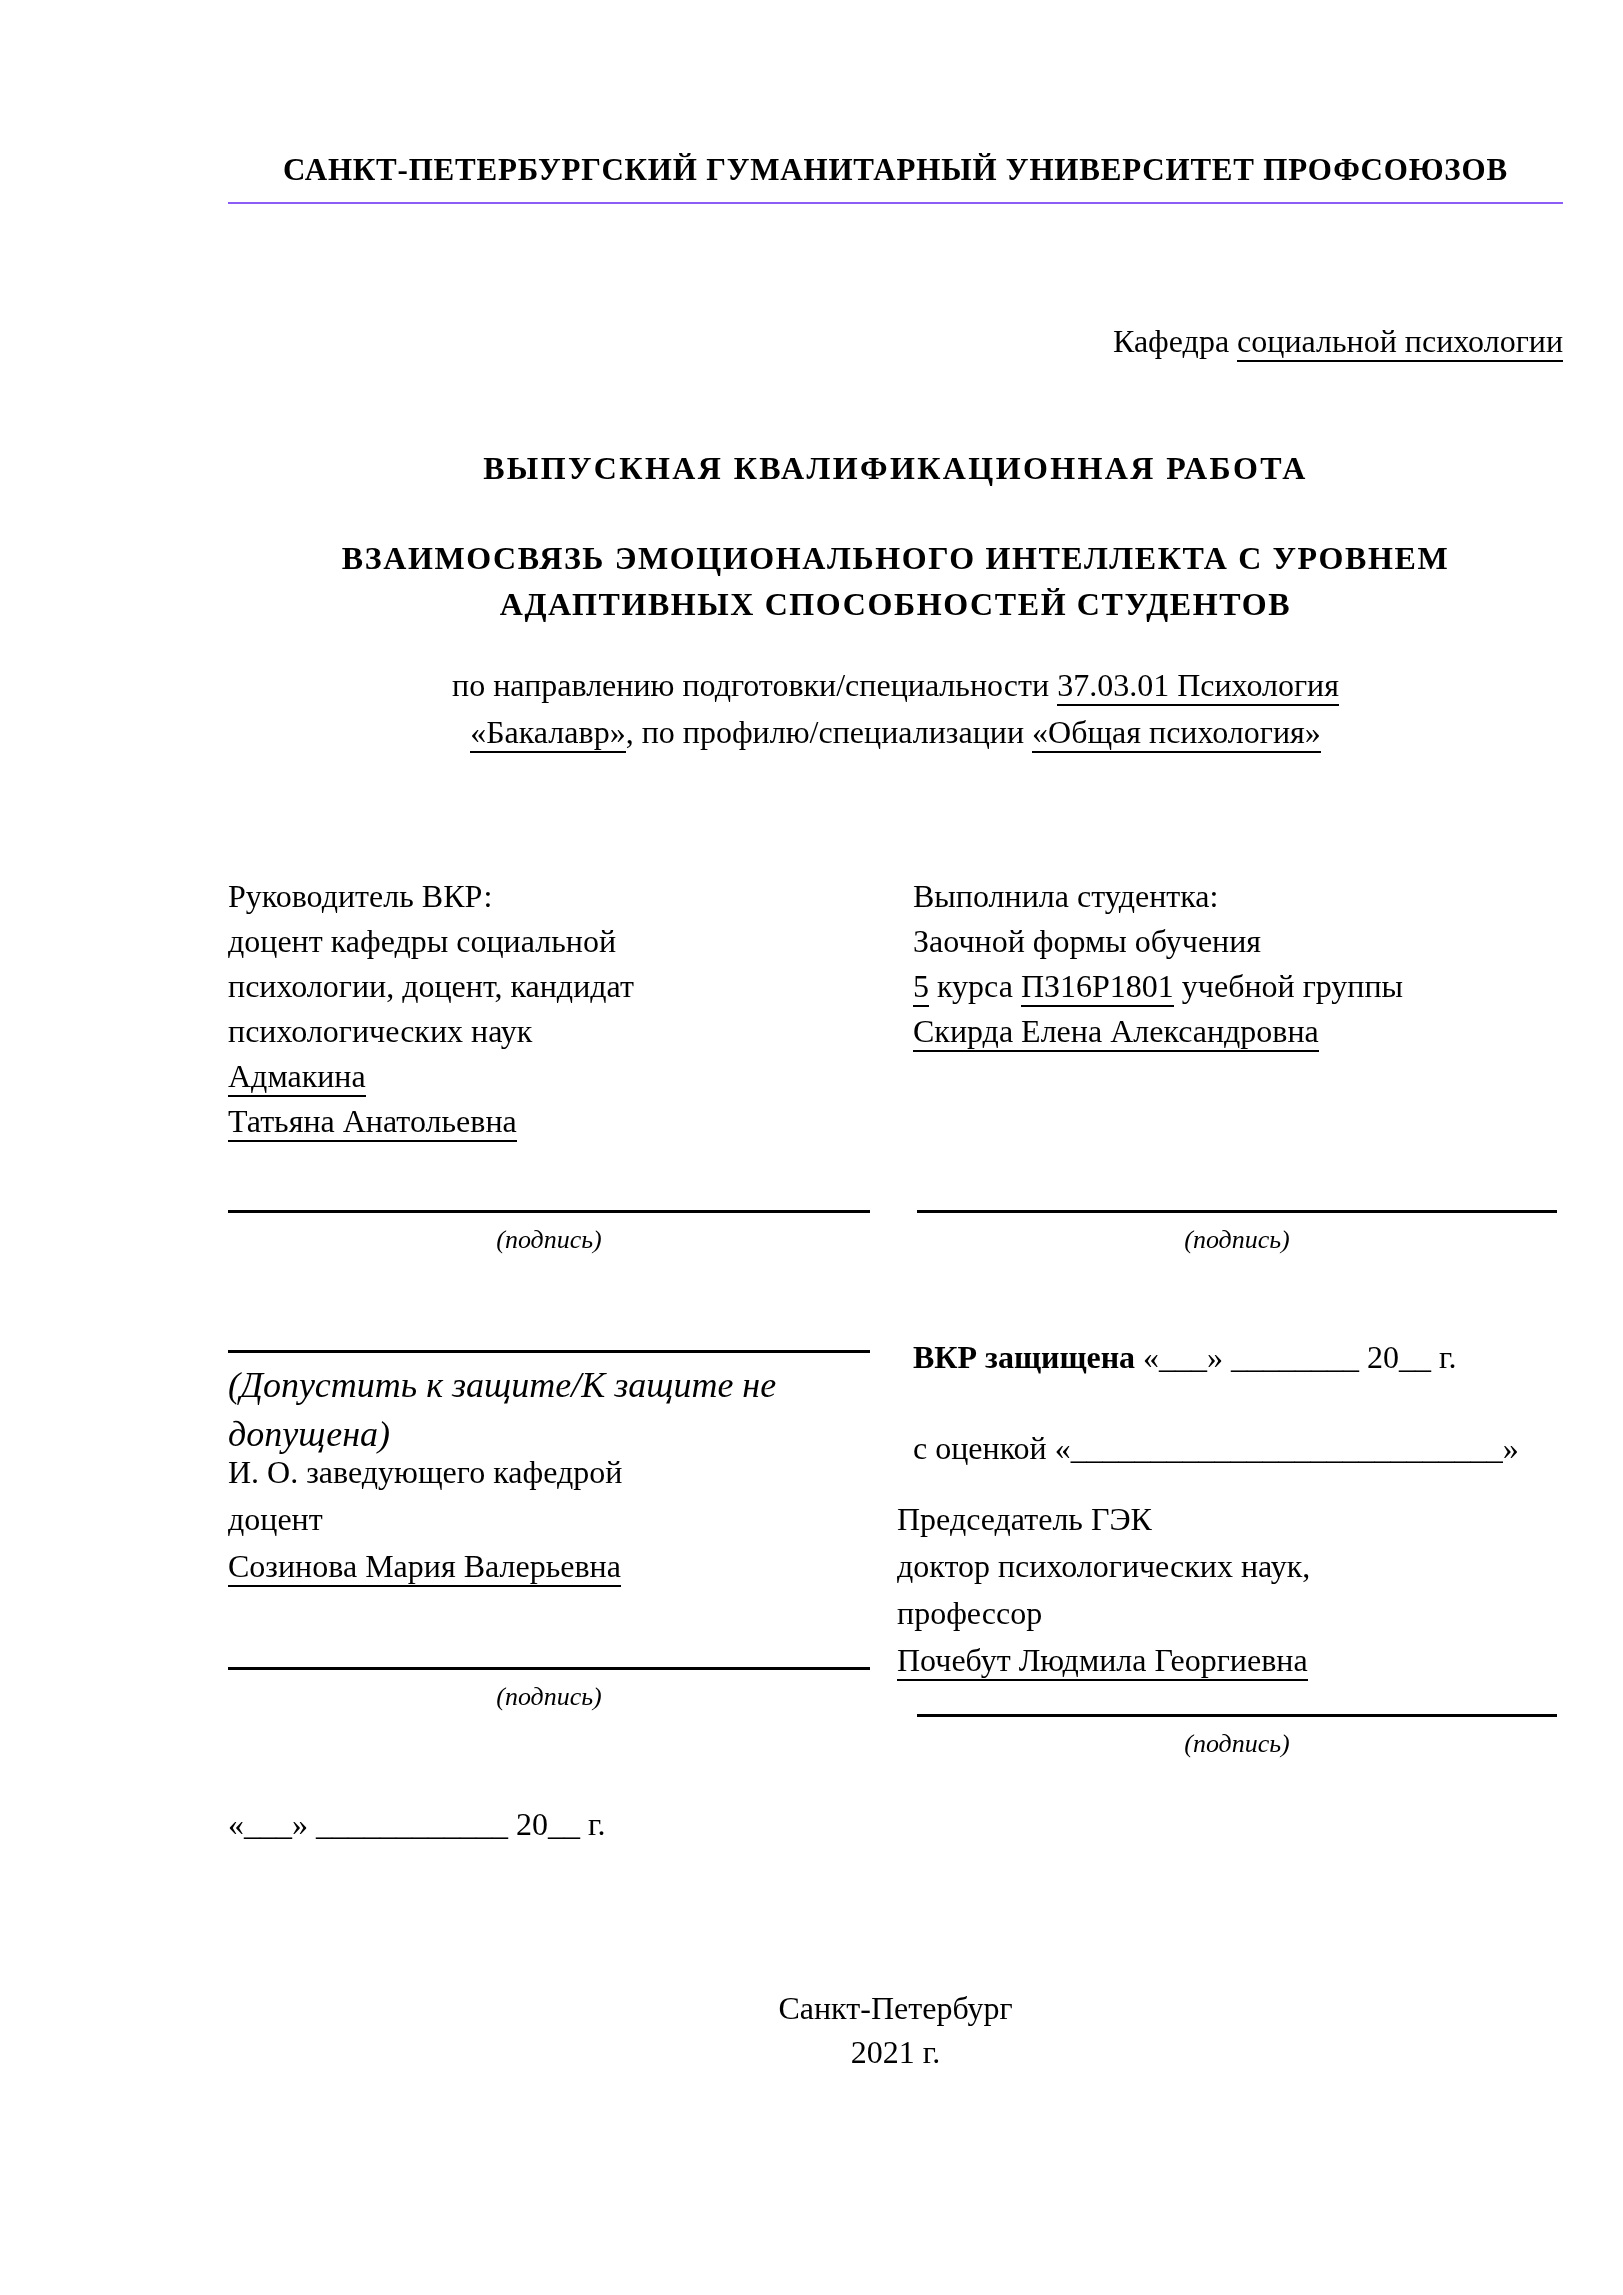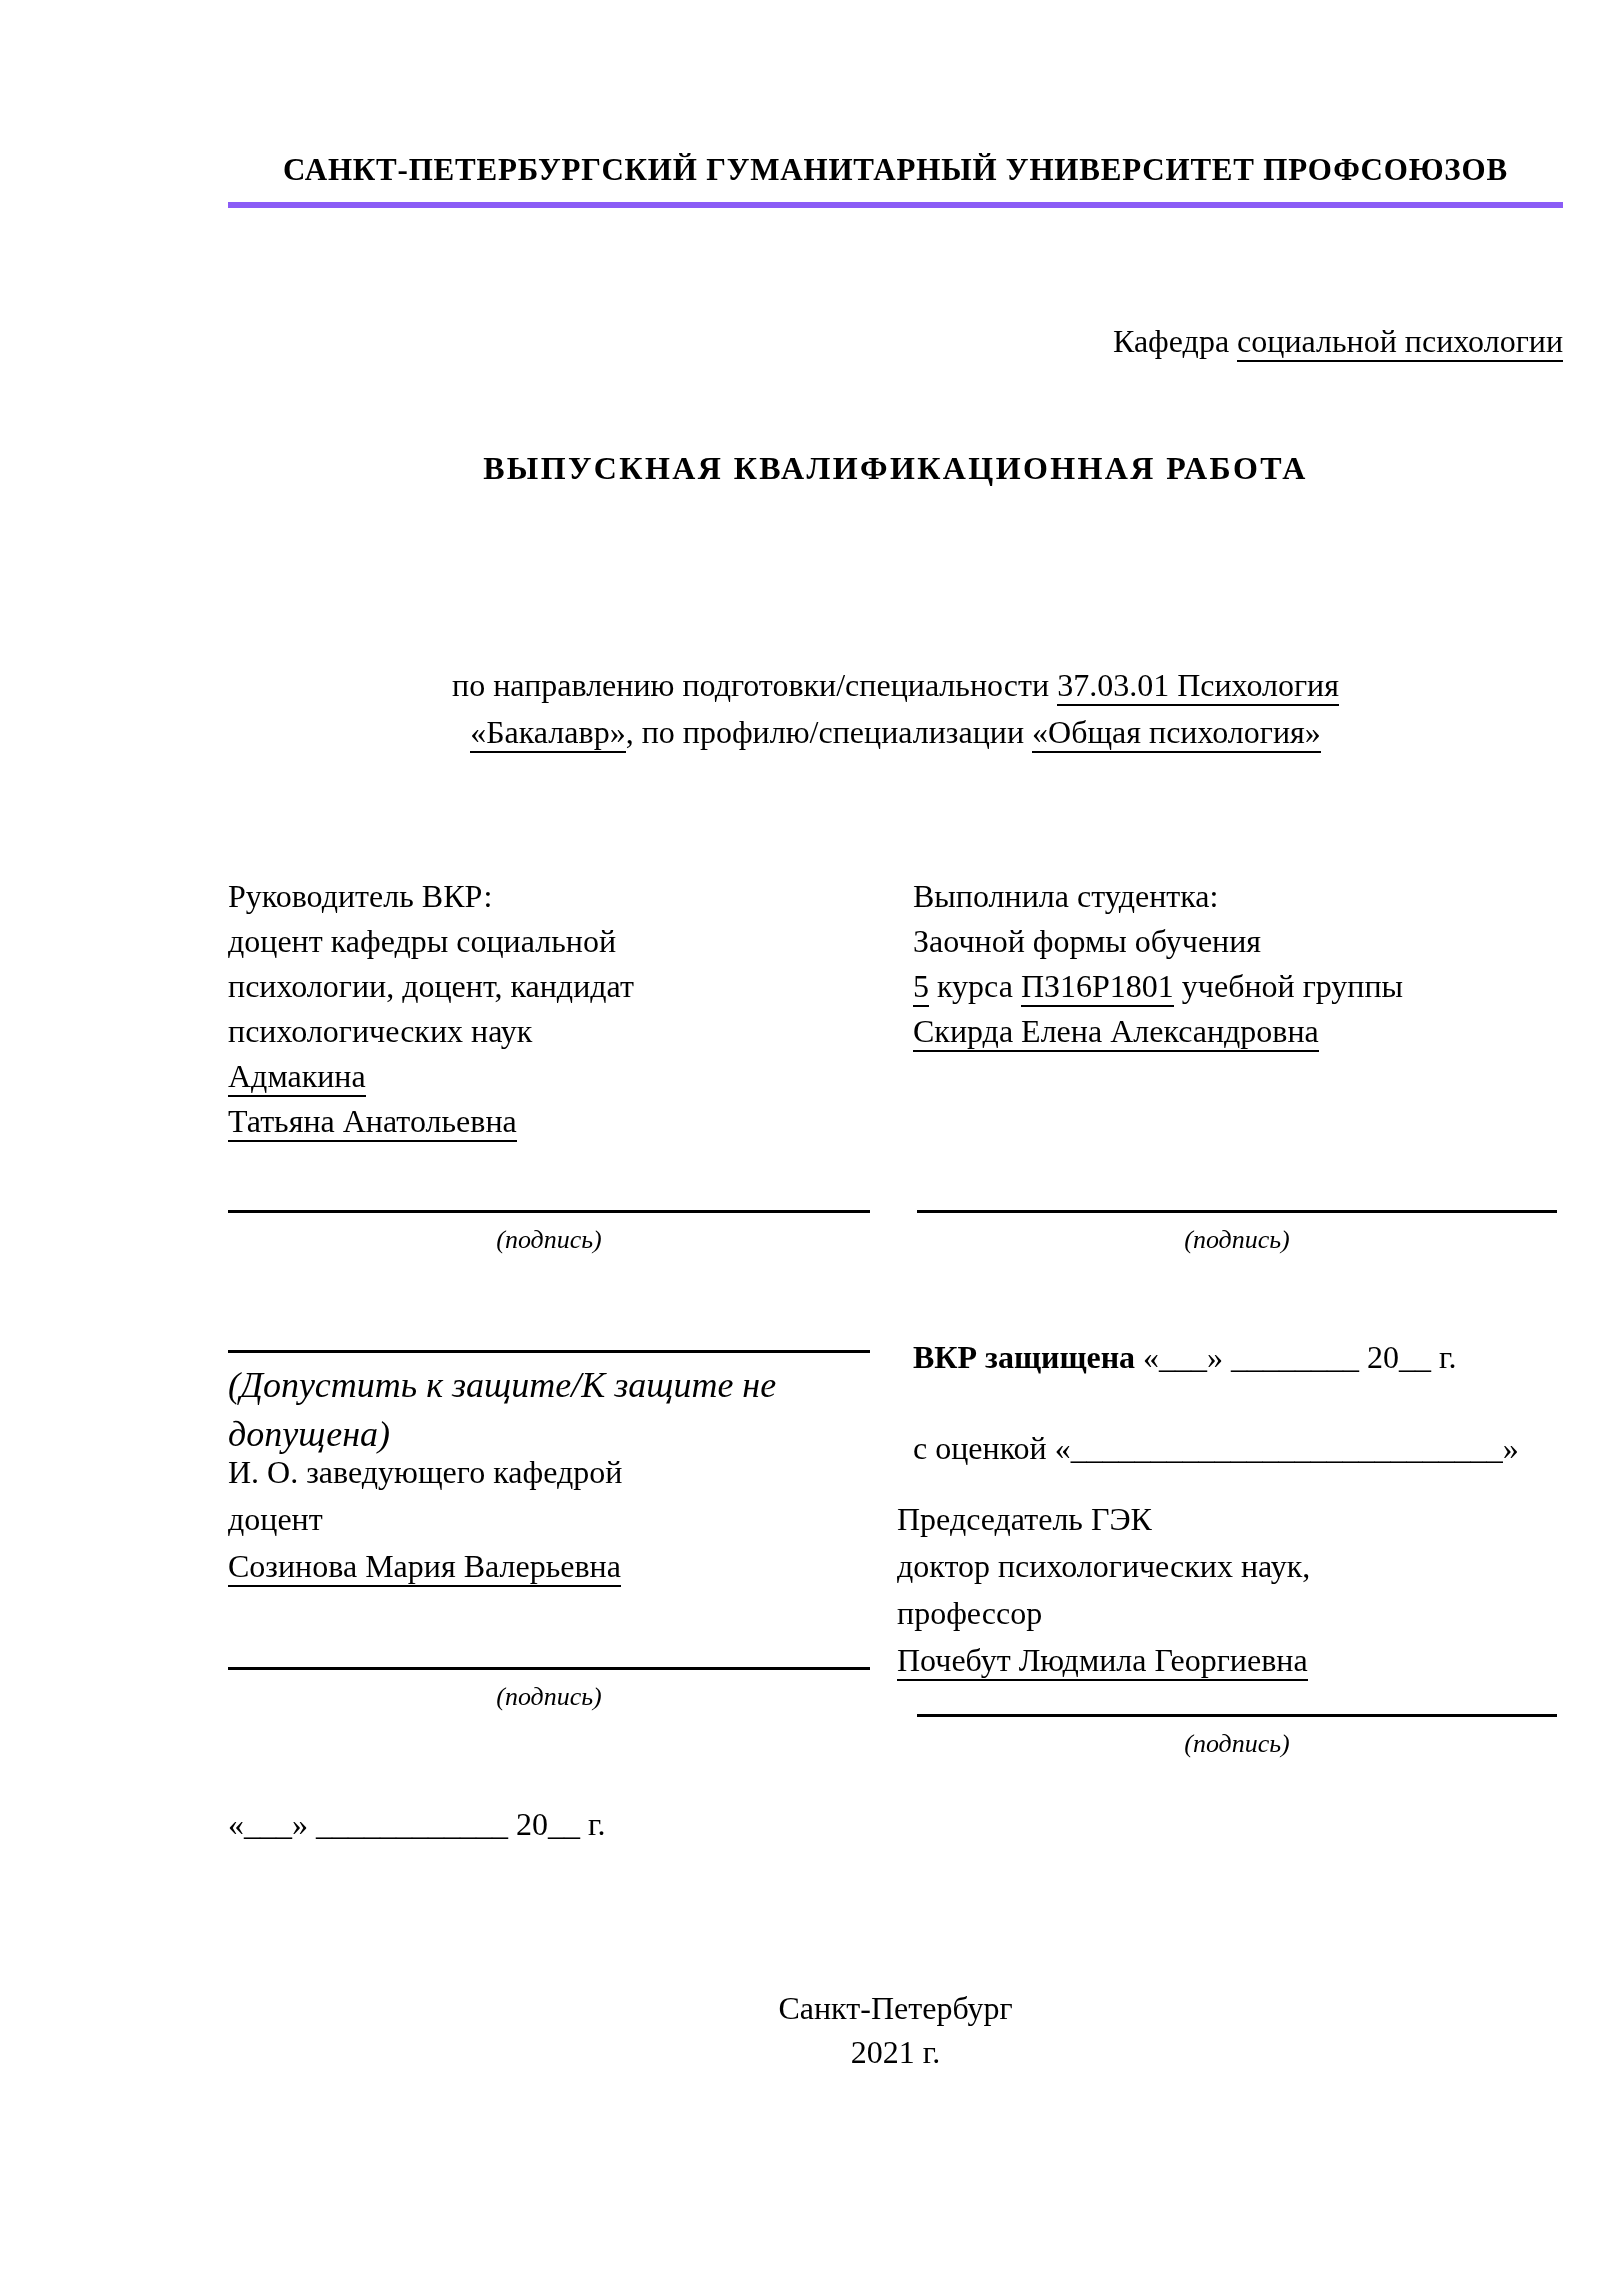--- a/index.html
+++ b/index.html
@@ -13,21 +13,21 @@
   }
   .abs{position:absolute;}
   .center{text-align:center;}
   .right{text-align:right;}
   .b{font-weight:bold;}
   .u{border-bottom:2.4px solid #000;padding-bottom:0.8px;}
   .university{
     left:228px;top:149px;width:1335px;
     font-weight:bold;font-size:31px;letter-spacing:0.8px;
     text-align:center;
-    padding-bottom:11px;border-bottom:6px solid #8b5cf6;
+    padding-bottom:11px;border-bottom:2px solid #8b5cf6;
   }
   .faculty{left:228px;top:232px;width:1335px;}
   .department{left:228px;top:320px;width:1335px;}
   .work-type{left:228px;top:447px;width:1335px;font-weight:bold;letter-spacing:2.4px;}
   .thesis-title{left:228px;top:535px;width:1335px;font-weight:bold;letter-spacing:1.6px;line-height:46px;}
   .specialty{left:228px;top:662px;width:1335px;line-height:47px;}
   .col{line-height:45px;margin-top:8px;}
   .col-sup{left:228px;top:866px;width:667px;}
   .col-stu{left:913px;top:866px;width:675px;}
   .col-head{left:228px;top:1449px;width:667px;line-height:47px;}
@@ -61,20 +61,24 @@
 
   <div class="abs department right">
     <span>Кафедра</span>
     <span class="u">социальной психологии</span>
   </div>
 
   <div class="abs work-type center">
     <span>ВЫПУСКНАЯ КВАЛИФИКАЦИОННАЯ РАБОТА</span>
   </div>
 
+  <div class="abs thesis-title center">
+    <div>ВЗАИМОСВЯЗЬ ЭМОЦИОНАЛЬНОГО ИНТЕЛЛЕКТА С УРОВНЕМ</div>
+    <div>АДАПТИВНЫХ СПОСОБНОСТЕЙ СТУДЕНТОВ</div>
+  </div>
 
   <div class="abs specialty center">
     <div>
       <span>по направлению подготовки/специальности</span>
       <span class="u">37.03.01 Психология</span>
     </div>
     <div>
       <span class="u">«Бакалавр»</span><span>, по профилю/специализации </span><span class="u">«Общая психология»</span>
     </div>
   </div>

